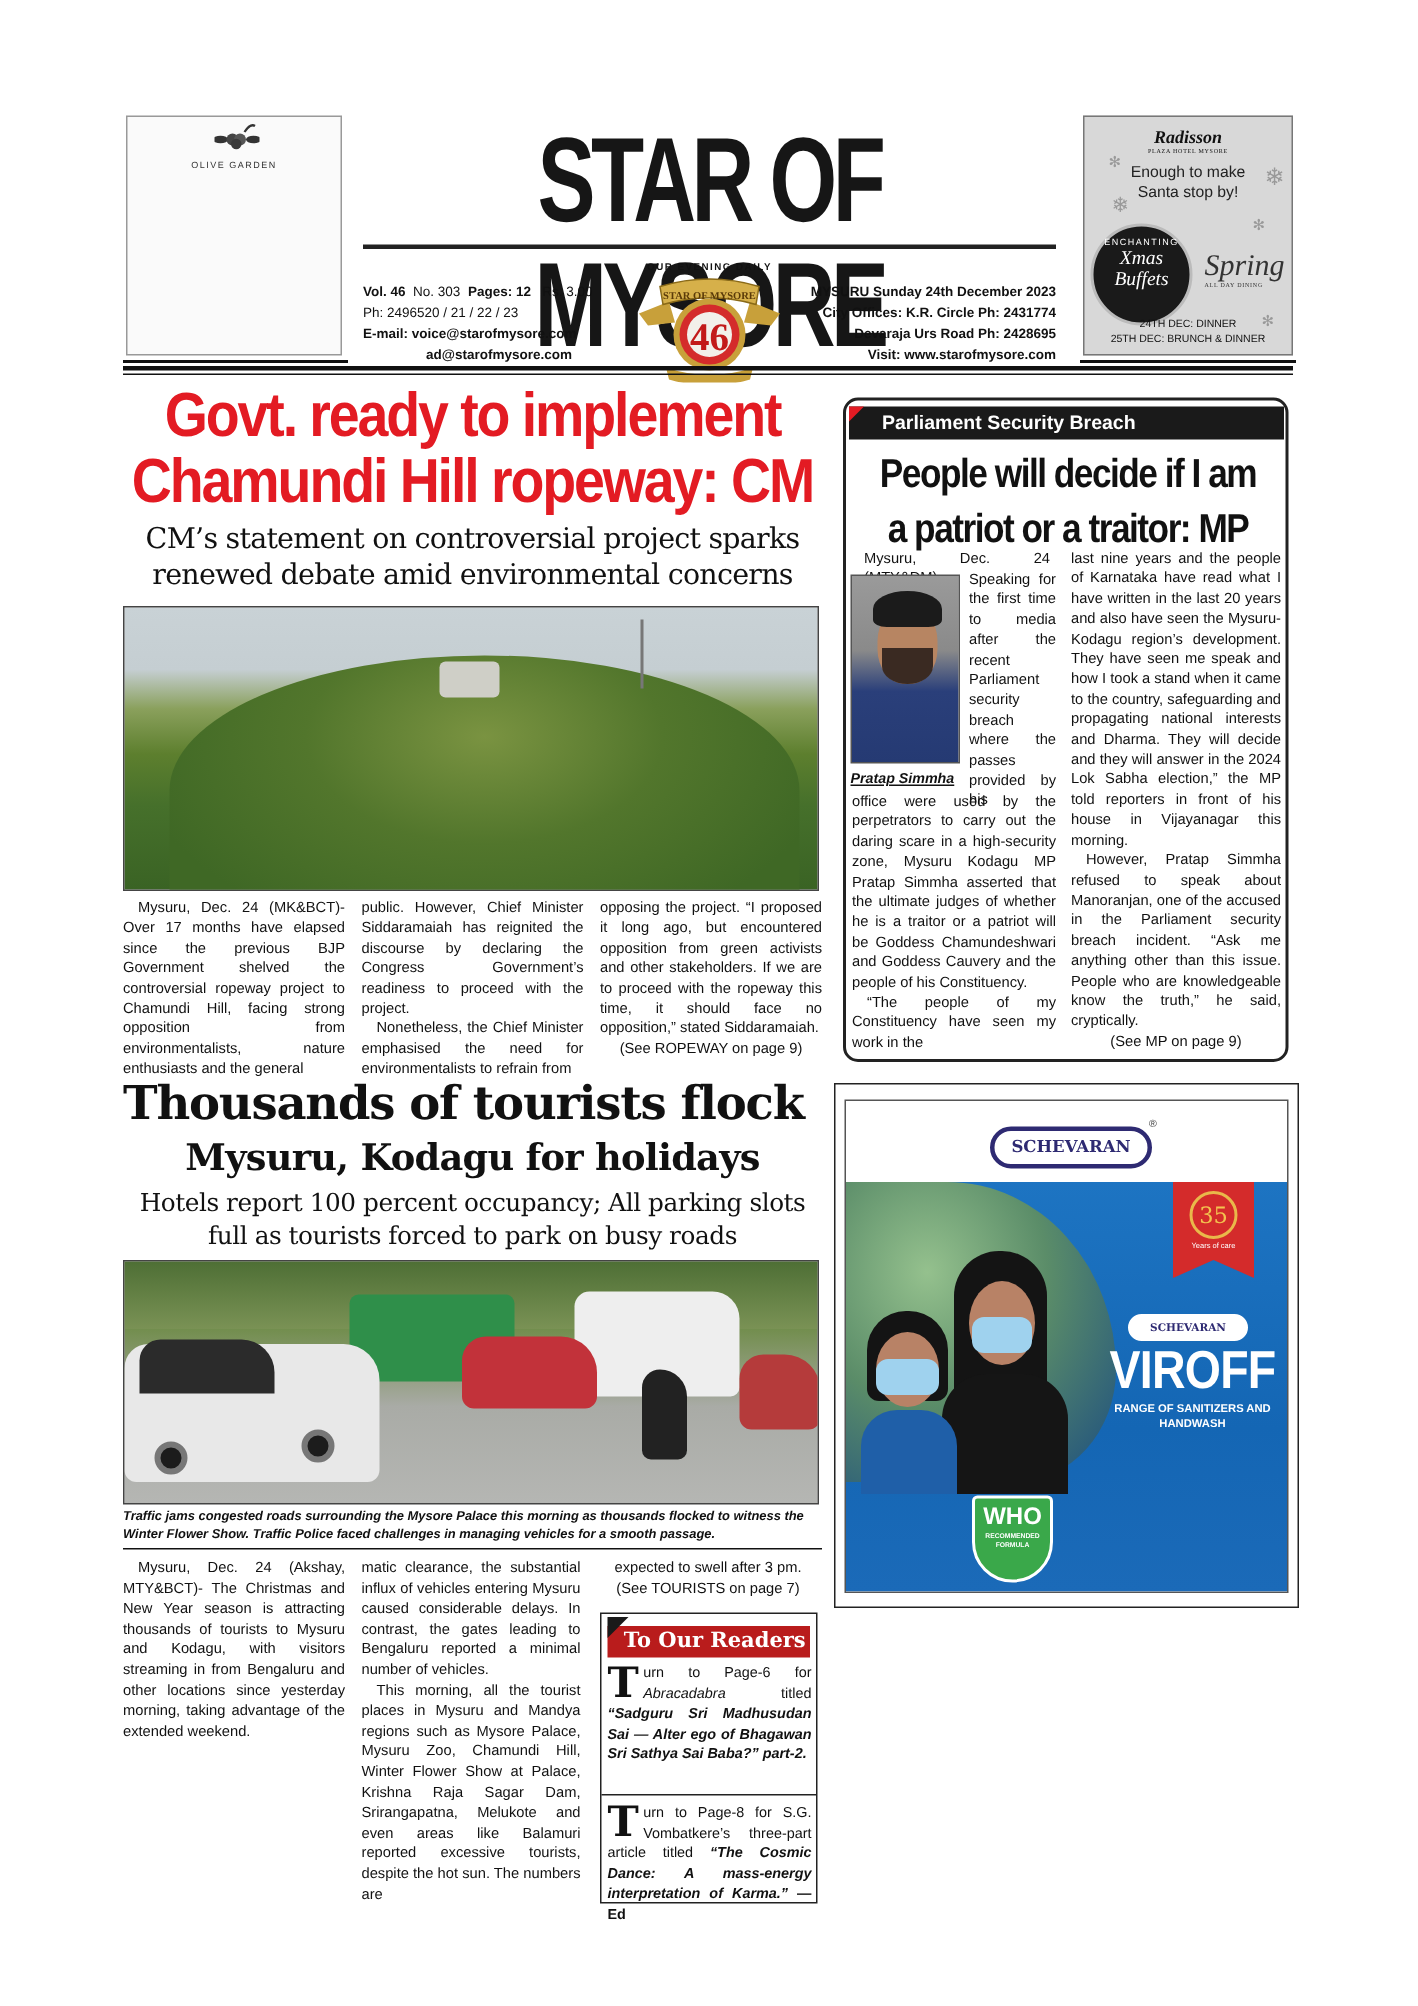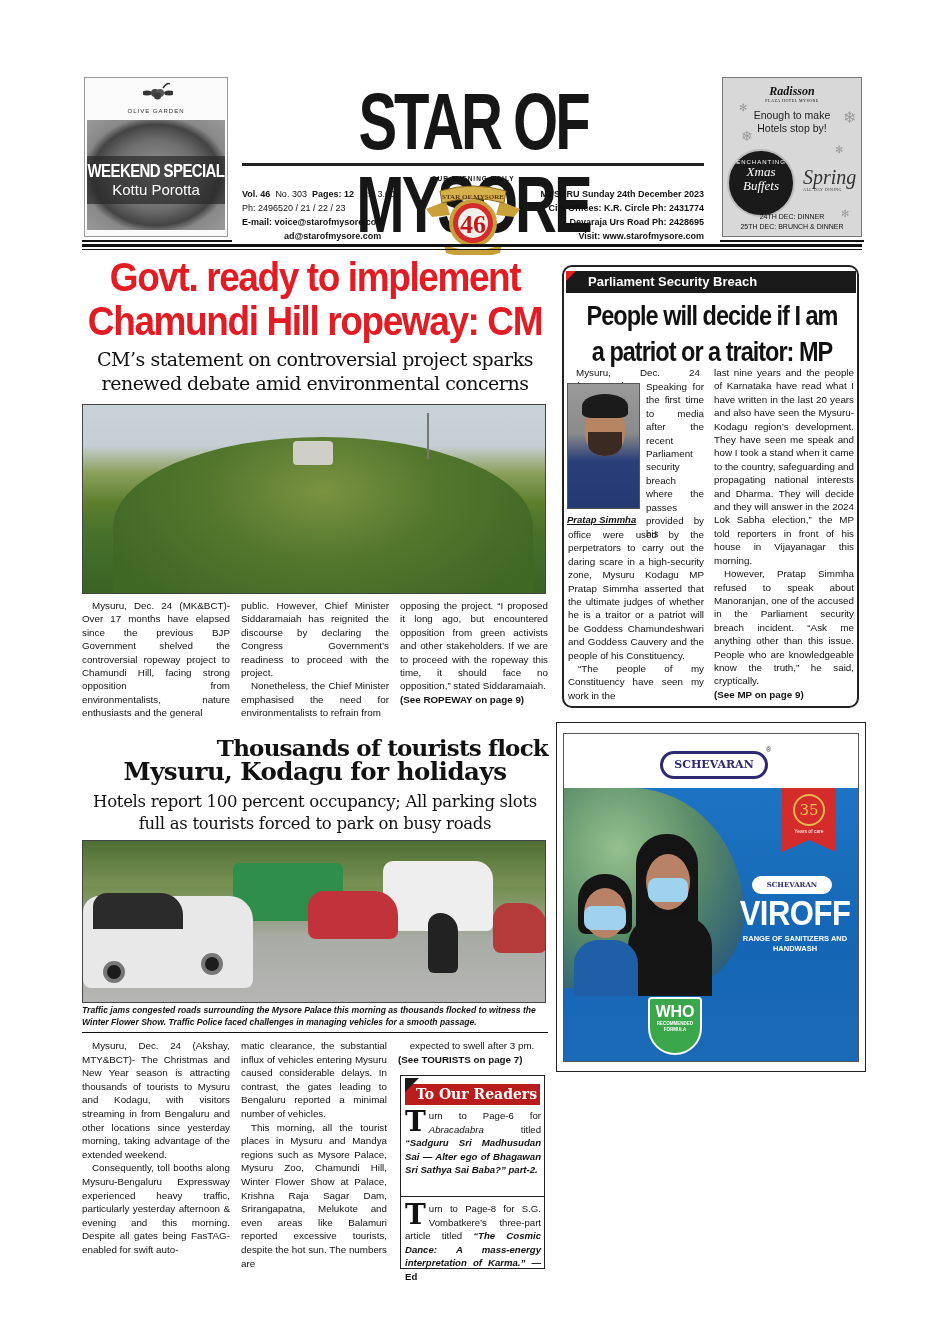--- a/index.html
+++ b/index.html
@@ -49,38 +49,38 @@
   .lead-sub { position: absolute; left: 82px; top: 347px; width: 466px; text-align: center;
       font-family: "DejaVu Serif", serif; font-size: 19px; line-height: 24px; letter-spacing: -0.5px; }
   .lead-photo { position: absolute; left: 82px; top: 404px; width: 464px; height: 190px; border: 1px solid #444; overflow: hidden;
       background: linear-gradient(180deg, #c9d2d6 0%, #c5ced2 22%, #8aa05c 36%, #5d7f2e 52%, #46702b 70%, #3a6324 100%); }
   .lead-photo .hill { position: absolute; left: 30px; top: 32px; width: 420px; height: 180px; border-radius: 50% 50% 0 0; background: radial-gradient(ellipse at 50% 30%, #7a9341 0%, #52762c 40%, #3f6825 80%); }
   .lead-photo .temple { position: absolute; left: 210px; top: 36px; width: 40px; height: 24px; background: #cfcfc7; border-radius: 4px; }
   .lead-photo .tower { position: absolute; left: 344px; top: 8px; width: 2px; height: 46px; background: #777; }
   .cols3 { position: absolute; font-size: 9.8px; line-height: 13.4px; text-align: justify; }
   .cols3 p { text-indent: 10px; }
   .col { position: absolute; width: 148px; }
-  .see { text-align: left; font-weight: 700; text-indent: 0 !important; }
+  .see { text-align: center; font-weight: 400; text-indent: 0 !important; }
 
   
   .mp-box { position: absolute; left: 562px; top: 265px; width: 297px; height: 443px; border: 2px solid #222; border-radius: 10px; }
   .mp-kicker { position: absolute; left: 566px; top: 271px; width: 290px; height: 22px; background: #1a1a1a; color: #fff; font-weight: 700; font-size: 13px; padding: 3px 0 0 22px; }
   .mp-kicker .tri { position: absolute; left: 0; top: 0; width: 0; height: 0; border-top: 10px solid #e31b23; border-right: 10px solid transparent; }
   .mp-h { position: absolute; left: 562px; top: 297px; width: 300px; text-align: center; font-weight: 700; font-size: 23.5px; letter-spacing: -1px; line-height: 32px; transform: scaleY(1.15); transform-origin: top; }
   .mp-photo { position: absolute; left: 567px; top: 383px; width: 73px; height: 126px; overflow: hidden; border: 1px solid #555;
       background: linear-gradient(180deg, #9a9a9a 0%, #8a8a8a 40%, #2a3f7a 62%, #253a73 100%); }
   .mp-photo .face { position: absolute; left: 17px; top: 20px; width: 40px; height: 52px; border-radius: 45%; background: #b78562; }
   .mp-photo .hair { position: absolute; left: 14px; top: 10px; width: 46px; height: 24px; border-radius: 50% 50% 20% 20%; background: #1b1b1b; }
   .mp-photo .beard { position: absolute; left: 20px; top: 48px; width: 34px; height: 24px; border-radius: 0 0 50% 50%; background: #3a2a22; }
   .mp-caption { position: absolute; left: 567px; top: 514px; width: 74px; font-size: 9.5px; font-weight: 700; font-style: italic; text-decoration: underline; }
   .mp-text { position: absolute; font-size: 9.8px; line-height: 13.4px; text-align: justify; }
   .mp-text p { text-indent: 10px; }
 
   
-  .t-h1 { position: absolute; left: 82px; top: 718px; width: 466px; text-align: right; font-family: "DejaVu Serif", serif; font-weight: 700; font-size: 23px; letter-spacing: -0.8px; line-height: 36px; margin-top: 12px; }
+  .t-h1 { position: absolute; left: 82px; top: 718px; width: 466px; text-align: left; font-family: "DejaVu Serif", serif; font-weight: 700; font-size: 31px; letter-spacing: -0.8px; line-height: 36px; }
   .t-h2 { position: absolute; left: 82px; top: 757px; width: 466px; text-align: center; font-family: "DejaVu Serif", serif; font-weight: 700; font-size: 24.5px; letter-spacing: -0.5px; line-height: 30px; }
   .t-sub { position: absolute; left: 82px; top: 791px; width: 466px; text-align: center; font-family: "DejaVu Serif", serif; font-size: 16.5px; line-height: 22px; letter-spacing: -0.3px; }
   .t-photo { position: absolute; left: 82px; top: 840px; width: 464px; height: 163px; border: 1px solid #444; overflow: hidden;
       background: linear-gradient(180deg, #5c7b3d 0%, #6d8b46 25%, #8f9c7a 45%, #a9aba6 60%, #b5b6b3 100%); }
   .t-photo .car { position: absolute; border-radius: 16px 24px 8px 8px; }
   .t-photo .wheel { position: absolute; width: 22px; height: 22px; border-radius: 50%; background: #1c1c1c; border: 4px solid #777; }
   .t-caption { position: absolute; left: 82px; top: 1004px; width: 466px; font-size: 8.6px; font-weight: 700; font-style: italic; line-height: 12px; }
   .t-rule { position: absolute; left: 82px; top: 1032px; width: 466px; height: 1px; background: #111; }
   .t-text { position: absolute; font-size: 9.8px; line-height: 13.6px; text-align: justify; }
   .t-text p { text-indent: 10px; }
@@ -130,26 +130,20 @@
     <svg class="berries" viewBox="0 0 30 18">
       <ellipse cx="4" cy="11" rx="5" ry="2.5" fill="#333"></ellipse>
       <ellipse cx="26" cy="11" rx="5" ry="2.5" fill="#333"></ellipse>
       <circle cx="12" cy="11" r="4" fill="#444"></circle>
       <circle cx="17" cy="11" r="4" fill="#555"></circle>
       <circle cx="14.5" cy="14" r="3.5" fill="#3a3a3a"></circle>
       <path d="M20 6 Q24 0 27 2" stroke="#333" stroke-width="1.5" fill="none"></path>
     </svg>
     <div class="brand">OLIVE GARDEN</div>
   </div>
-  <div class="photo">
-    <div class="band">
-      <div class="l1">WEEKEND SPECIAL</div>
-      <div class="l2">Kottu Porotta</div>
-    </div>
-  </div>
 </div>
 <div class="rule-under-left"></div>
 
 <div class="mast-title">STAR OF MYSORE</div>
 <div class="mast-rule"></div>
 <div class="tagline">OUR EVENING DAILY</div>
 
 <div class="info-left">
   <div><b>Vol. 46</b>&nbsp;&nbsp;<span>No. 303</span>&nbsp;&nbsp;<b>Pages:</b> <b>12</b>&nbsp;&nbsp;&nbsp;<span>Rs. 3.00</span></div>
   <div>Ph: 2496520 / 21 / 22 / 23</div>
@@ -176,21 +170,21 @@
   <div><b>Visit:</b> <b>www.starofmysore.com</b></div>
 </div>
 
 <div class="ad-right">
   <div class="radisson"><span>Radisson</span><small>PLAZA HOTEL MYSORE</small></div>
   <span class="star" style="left:16px;top:24px">✻</span>
   <span class="star" style="left:120px;top:30px;font-size:16px">❄</span>
   <span class="star" style="left:18px;top:50px;font-size:14px">❄</span>
   <span class="star" style="left:112px;top:66px">✻</span>
   <span class="star" style="left:118px;top:130px">✻</span>
-  <div class="santa" style="padding:0 24px">Enough to make Hotels stop by!</div>
+  <div class="santa" style="padding:0 24px">Enough to make Santa stop by!</div>
   <div class="circle">
     <div class="c1">ENCHANTING</div>
     <div class="c2">Xmas</div>
     <div class="c2">Buffets</div>
   </div>
   <div class="spring"><span>Spring</span><small>ALL DAY DINING</small></div>
   <div class="dates">
     <div>24TH DEC: DINNER</div>
     <div>25TH DEC: BRUNCH &amp; DINNER</div>
   </div>
@@ -260,21 +254,20 @@
   <div class="car" style="left:10px;top:52px;width:90px;height:36px;background:#2b2b2b;border-radius:14px 22px 0 0"></div>
   <div class="wheel" style="left:118px;top:112px"></div>
   <div class="wheel" style="left:20px;top:120px"></div>
   <div class="car" style="left:345px;top:72px;width:30px;height:60px;background:#222"></div>
   <div class="car" style="left:410px;top:62px;width:54px;height:50px;background:#b53b3b"></div>
 </div>
 <div class="t-caption">Traffic jams congested roads surrounding the Mysore Palace this morning as thousands flocked to witness the Winter Flower Show. Traffic Police faced challenges in managing vehicles for a smooth passage.</div>
 <div class="t-rule"></div>
 <div class="t-text" style="left:82px;top:1039px;width:148px">
   <p>Mysuru, Dec. 24 (Akshay, MTY&amp;BCT)- The Christmas and New Year season is attracting thousands of tourists to Mysuru and Kodagu, with visitors streaming in from Bengaluru and other locations since yesterday morning, taking advantage of the extended weekend.</p>
-  <p>Consequently, toll booths along Mysuru-Bengaluru Expressway experienced heavy traffic, particularly yesterday afternoon &amp; evening and this morning. Despite all gates being FasTAG-enabled for swift auto-</p>
 </div>
 <div class="t-text" style="left:241px;top:1039px;width:146px">
   <p style="text-indent:0">matic clearance, the substantial influx of vehicles entering Mysuru caused considerable delays. In contrast, the gates leading to Bengaluru reported a minimal number of vehicles.</p>
   <p>This morning, all the tourist places in Mysuru and Mandya regions such as Mysore Palace, Mysuru Zoo, Chamundi Hill, Winter Flower Show at Palace, Krishna Raja Sagar Dam, Srirangapatna, Melukote and even areas like Balamuri reported excessive tourists, despite the hot sun. The numbers are</p>
 </div>
 <div class="t-text" style="left:398px;top:1039px;width:148px;text-align:center">
   <p style="text-indent:0">expected to swell after 3 pm.</p>
   <p class="see">(See TOURISTS on page 7)</p>
 </div>
 

